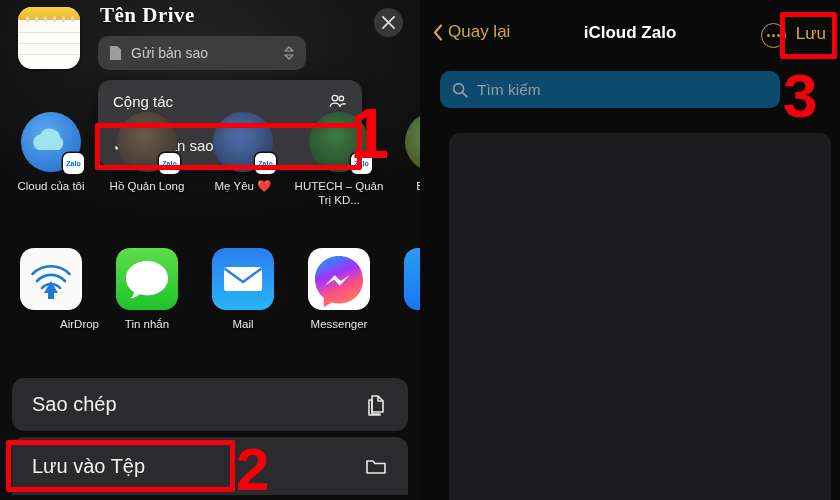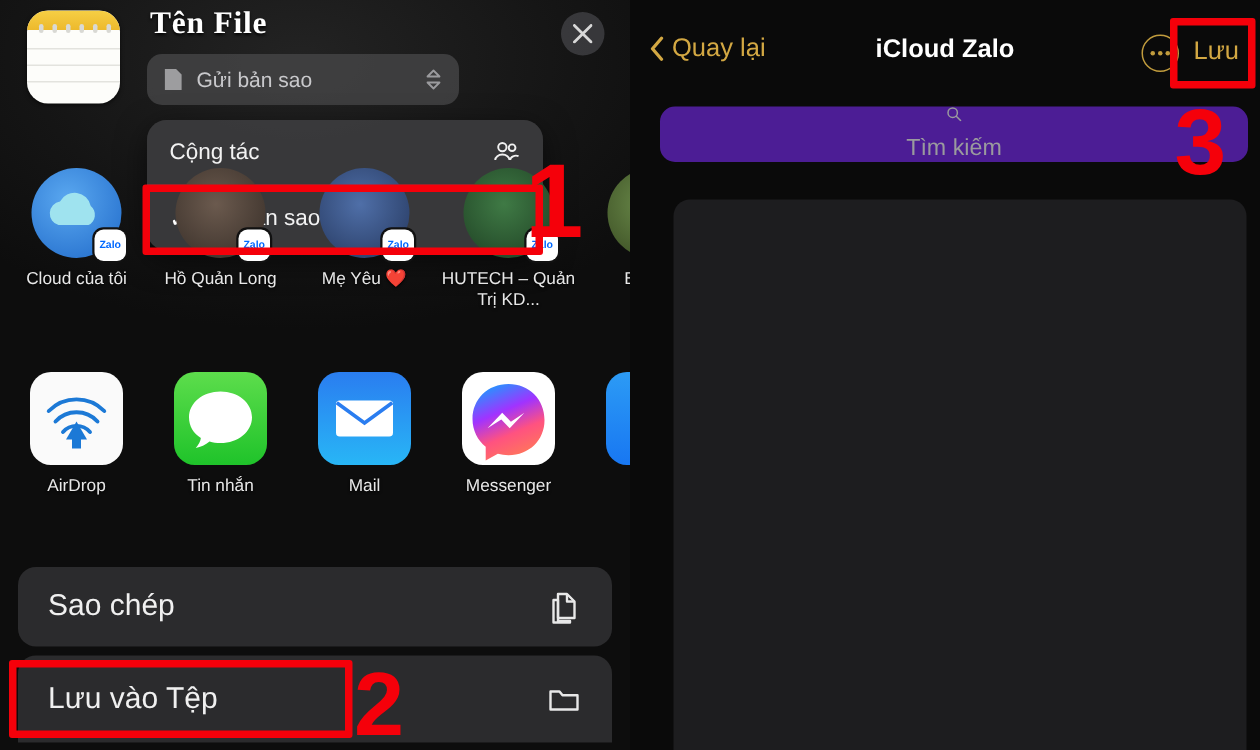--- a/index.html
+++ b/index.html
@@ -158,23 +158,23 @@
     display: flex; align-items: center; justify-content: center;
     gap: 2px;
   }
   .more-btn i { width: 3px; height: 3px; border-radius: 50%; background: #c19c3d; display:block;}
   .save-btn {
     position: absolute; right: 9px; top: 8px;
     font-size: 17px; color: #d3a843; padding: 2px 5px;
   }
 
   .search-bar {
-    position: absolute; left: 440px; top: 71px; width: 392px; height: 37px;
-    background: #4c1d95; border-radius: 10px;
-    display: flex; align-items: center; padding: 0 12px; gap: 9px; flex-direction: column;
+    position: absolute; left: 440px; top: 71px; width: 340px; height: 37px;
+    background: #0c4a6e; border-radius: 10px;
+    display: flex; align-items: center; padding: 0 12px; gap: 9px;
   }
   .search-bar svg { width: 16px; height: 16px; }
   .search-bar .ph { font-size: 15.5px; color: #9a9a9e; }
 
   .rp-content {
     position: absolute; left: 449px; top: 133px; width: 382px; height: 367px;
     background: #1d1d1f; border-radius: 11px 11px 0 0;
   }
 
   
@@ -204,21 +204,21 @@
       <div class="punch" style="left:17px"></div>
       <div class="punch" style="left:26px"></div>
       <div class="punch" style="left:35px"></div>
       <div class="punch" style="left:44px"></div>
       <div class="punch" style="left:53px"></div>
       <div class="line" style="top:25px"></div>
       <div class="line" style="top:36px"></div>
       <div class="line" style="top:47px"></div>
     </div>
 
-    <div class="file-title">Tên File</div>
+    <div class="file-title">Tên Drive</div>
 
     <div class="close-btn">
       <svg viewBox="0 0 14 14">
         <path d="M1 1 L13 13 M13 1 L1 13" stroke="#d8d8d8" stroke-width="2" stroke-linecap="round" fill="none"></path>
       </svg>
     </div>
 
     <div class="opt-pill">
       <svg class="doc-ico" viewBox="0 0 14 17">
         <path d="M1 1 h8 l4 4 v11 h-12 z" fill="#bdbdc0"></path>
@@ -286,21 +286,21 @@
       <div class="contact" style="left:387px; top:8px;">
         <div class="avatar" style="background:radial-gradient(circle at 45% 40%, #6a8a4a, #36471f);">
           
         </div>
         <div class="cname">Bá Phú</div>
       </div>
     </div>
 
     <div class="apps">
 
-      <div class="app" style="left:3px; top:0;">
+      <div class="app" style="left:3px; top:0;text-align:right;">
         <div class="app-ico" style="background:#fafafa;">
           <svg viewBox="0 0 62 62" style="position:absolute;left:0;top:0;width:62px;height:62px">
             <g fill="none" stroke="#1c79d6" stroke-width="2.6" stroke-linecap="round">
               <path d="M22 40 a12 12 0 0 1 18 0"></path>
               <path d="M17 33 a19 19 0 0 1 28 0"></path>
               <path d="M12.5 26 a26 26 0 0 1 37 0"></path>
             </g>
             <path d="M31 33 l7 12 h-14 z" fill="#1c79d6"></path>
             <rect x="28" y="42" width="6" height="9" fill="#1c79d6"></rect>
           </svg>

